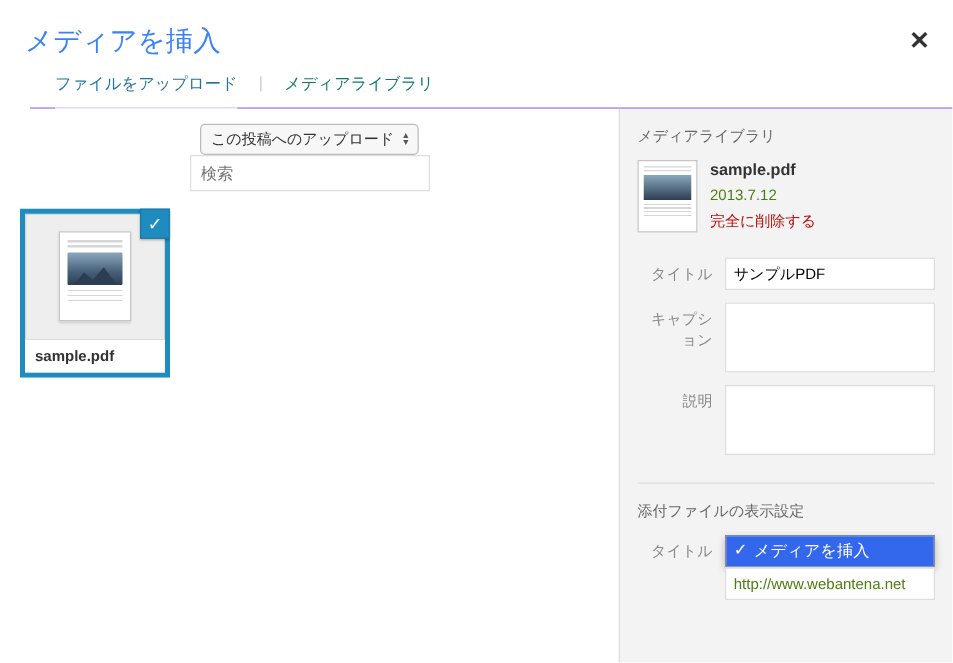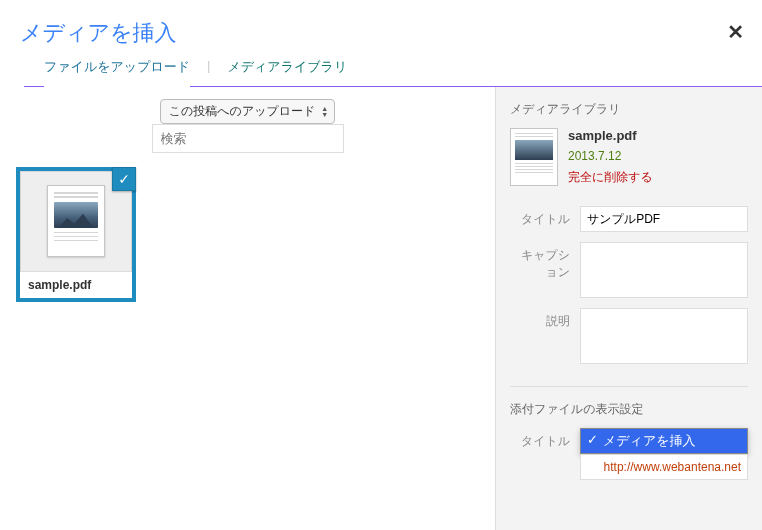--- a/index.html
+++ b/index.html
@@ -43,21 +43,21 @@
 .form-row input[type=text] { flex:1; border: 1px solid #ddd; padding: 5px 6px; font-size: 12px; background: #fff; min-width:0; }
 .form-row textarea { flex:1; border: 1px solid #ddd; padding: 5px 6px; font-size: 12px; background: #fff; height: 56px; resize: none; min-width:0; }
 .sec-divider { height: 1px; background: #ddd; margin: 22px 0 14px; }
 .link-row { display:flex; align-items:flex-start; position: relative; }
 .link-row label { width: 70px; text-align: right; color: #888; padding-right: 10px; padding-top: 5px; font-size: 12px; flex-shrink:0;}
 .dropdown { position: relative; flex: 1; }
 .dd-list { border: 1px solid #888; background: #fff; font-size: 13px; box-shadow: 0 2px 6px rgba(0,0,0,0.25); }
 .dd-item { padding: 3px 8px 3px 22px; cursor: pointer; position: relative; }
 .dd-item.sel { background: #3367ec; color: #fff; }
 .dd-item.sel::before { content: "✓"; position: absolute; left: 6px; }
-.url-under { border: 1px solid #ddd; padding: 5px 6px; font-size: 12px; color: #c2410c; background: #fff; margin-top: 0; white-space: nowrap; overflow: hidden; text-align: right; }
+.url-under { border: 1px solid #ddd; padding: 5px 6px; font-size: 12px; color: #4d7c0f; background: #fff; margin-top: 0; white-space: nowrap; overflow: hidden; }
 </style>
 </head>
 <body>
 
 <div class="modal">
   <div class="header">
     <h1>メディアを挿入</h1>
     <div class="close-btn">✕</div>
   </div>
   <div class="tabs">

